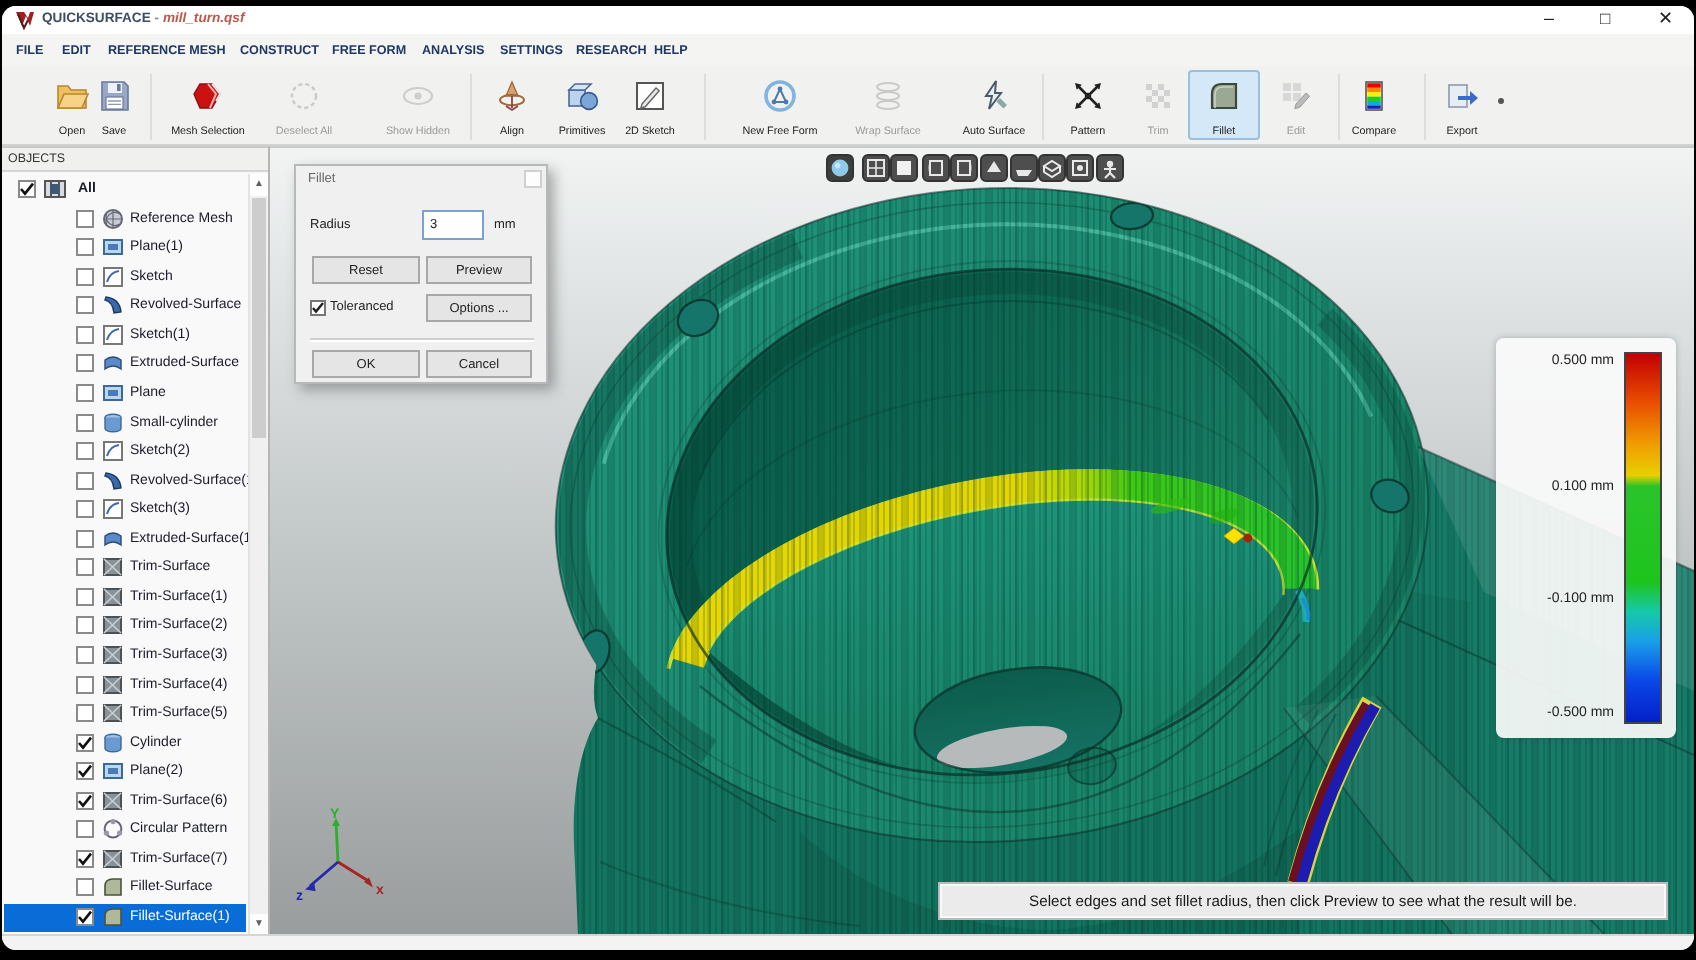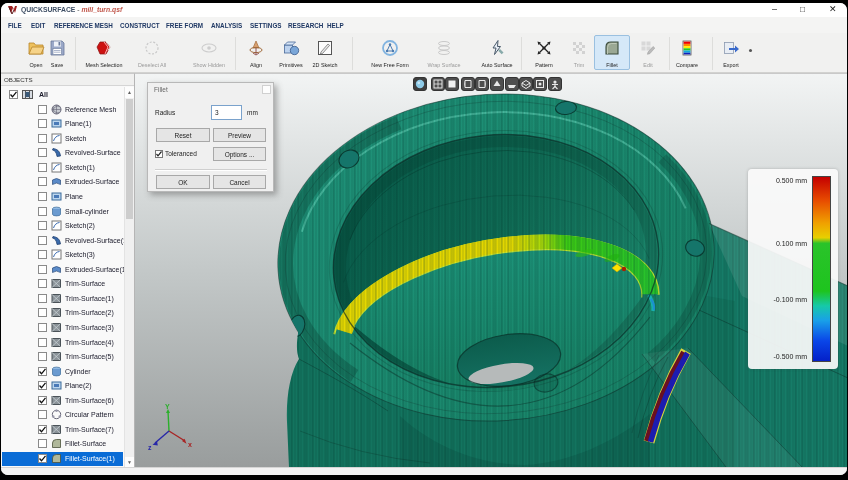--- a/index.html
+++ b/index.html
@@ -553,13 +553,14 @@
 <div class="ab" style="left:8px;top:92px;width:54px;height:14px;background:#e5e5e5;border:1px solid #a8a8a8;font-size:6.5px;text-align:center;padding-top:3px;color:#222">OK</div>
 <div class="ab" style="left:65px;top:92px;width:53px;height:14px;background:#e5e5e5;border:1px solid #a8a8a8;font-size:6.5px;text-align:center;padding-top:3px;color:#222">Cancel</div>
 </div>
 <div class="ab" style="left:747px;top:166px;width:90px;height:200px;background:rgba(250,250,250,.93);border-radius:4px;box-shadow:0 0 3px rgba(60,60,60,.3)">
 <div class="ab" style="left:64px;top:7px;width:19px;height:186px;border:1px solid #444;background:linear-gradient(#c40000 0%,#e84d00 13%,#f0a000 25%,#e8cf00 33%,#2ac32a 36%,#1ec41e 62%,#16c9a8 70%,#19a0e8 78%,#0a46e8 89%,#0420c8 100%)"></div>
 <div class="ab" style="left:0;top:8px;width:59px;text-align:right;font-size:7px;color:#222">0.500 mm</div>
 <div class="ab" style="left:0;top:71px;width:59px;text-align:right;font-size:7px;color:#222">0.100 mm</div>
 <div class="ab" style="left:0;top:127px;width:59px;text-align:right;font-size:7px;color:#222">-0.100 mm</div>
 <div class="ab" style="left:0;top:184px;width:59px;text-align:right;font-size:7px;color:#222">-0.500 mm</div>
 </div>
+<div class="ab" style="left:469px;top:439px;width:363px;height:17px;background:#ebebeb;border:1px solid #fafafa;outline:1px solid #bbb;font-size:7.6px;color:#1a1a1a;text-align:center;padding-top:3px">Select edges and set fillet radius, then click Preview to see what the result will be.</div>
 <div class="ab" style="left:0;top:464px;width:846px;height:8px;background:#f3f3f3;border-top:1px solid #d5d5d5"></div>
 </div>
 </body></html>

